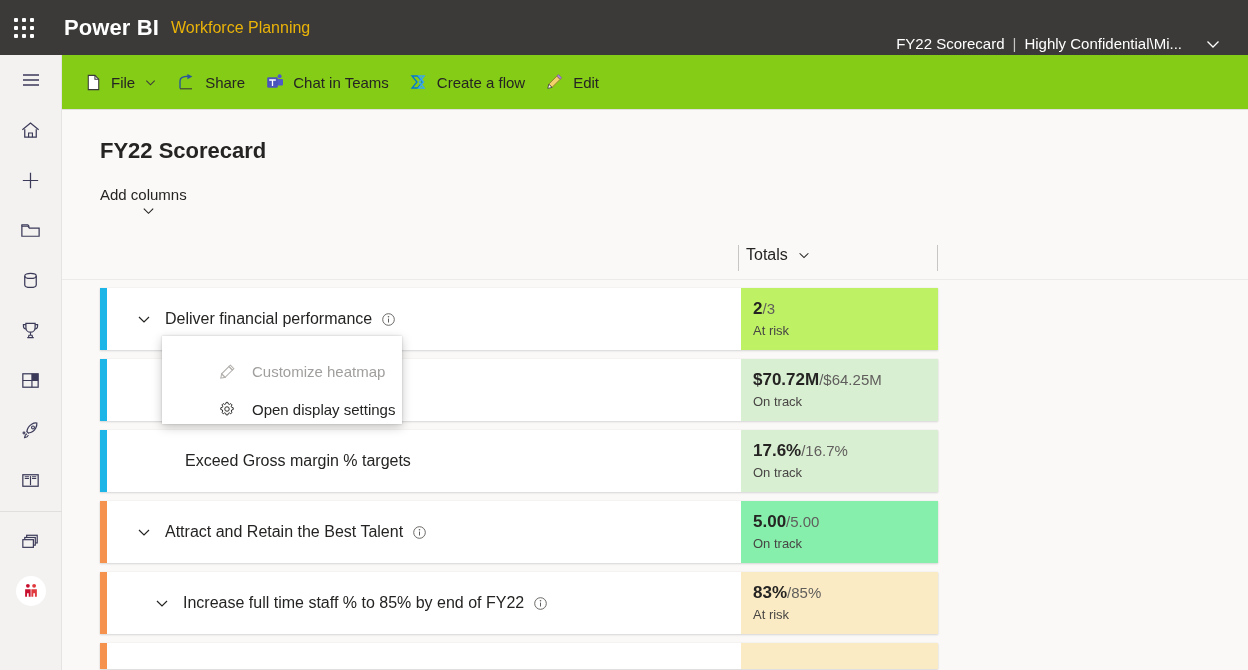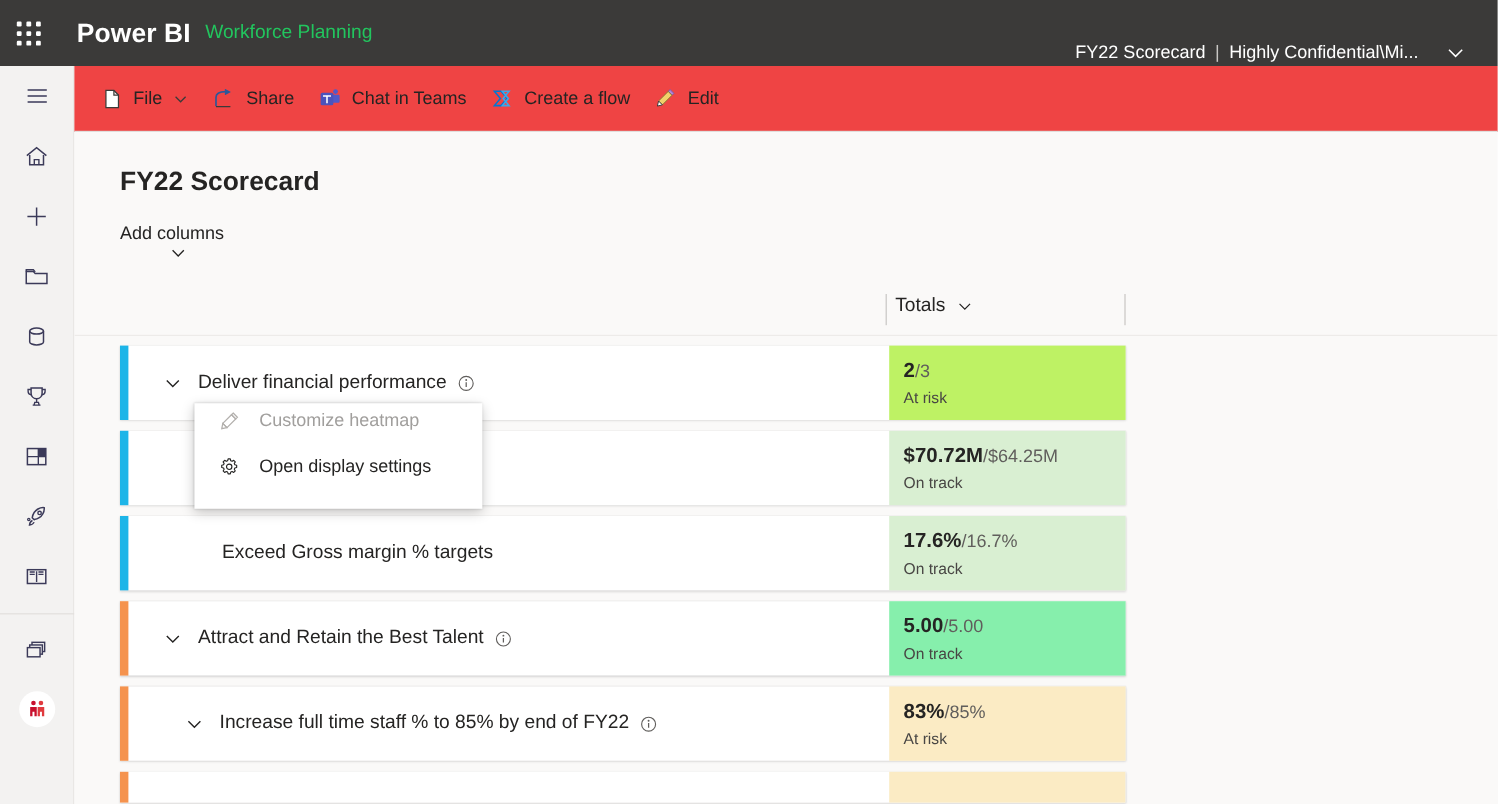--- a/index.html
+++ b/index.html
@@ -31,21 +31,21 @@
     gap: 4px;
   }
   .waffle-grid i { display: block; width: 4px; height: 4px; background: #ffffff; border-radius: 1px; }
   .brand {
     font-size: 22px; font-weight: bold;
     margin-left: 16px; letter-spacing: .1px;
     white-space: nowrap;
   }
   .workspace-name {
     font-size: 16px; font-weight: normal;
-    margin-left: 12px; white-space: nowrap; color: #22c55e;
+    margin-left: 12px; white-space: nowrap; color: #eab308;
   }
   .topbar-right {
     position: absolute; right: 0; top: 16px; height: 55px;
     display: flex; align-items: center; padding-right: 14px;
   }
   .sensitivity {
     font-size: 15px; color: #ffffff; white-space: nowrap;
   }
   .sens-sep { margin: 0 8px; color: #c8c6c4; }
   .chev-big {
@@ -75,21 +75,21 @@
   .rail-avatar {
     width: 30px; height: 30px; border-radius: 50%;
     background: #ffffff;
     display: flex; align-items: center; justify-content: center;
   }
 
   
   .cmdbar {
     position: absolute; left: 62px; top: 55px;
     width: 1186px; height: 55px;
-    background: #ef4444;
+    background: #84cc16;
     border-bottom: 1px solid #e1dfdd;
     display: flex; align-items: center;
     padding-left: 12px;
   }
   .cmd {
     display: flex; align-items: center;
     height: 38px; padding: 0 10px;
     font-size: 15px; color: #252423;
     cursor: pointer; white-space: nowrap;
     border-radius: 2px;
@@ -193,24 +193,24 @@
     position: absolute;
     left: 100px; top: 226px;
     width: 240px;
     background: #ffffff;
     box-shadow: 0 3px 10px rgba(0,0,0,.22), 0 0 2px rgba(0,0,0,.18);
     padding: 6px 0;
     z-index: 50;
   }
   .ctxitem {
     height: 38px;
-    display: flex; align-items: flex-start;
+    display: flex; align-items: flex-end;
     padding-left: 18px;
     font-size: 15px; color: #252423;
-    cursor: pointer; white-space: nowrap;
+    cursor: pointer; white-space: nowrap; margin-left: 36px;
   }
   .ctxitem.disabled { color: #a19f9d; cursor: default; }
   .ctxitem .mi { width: 22px; display: inline-flex; align-items: center; justify-content: center; margin-right: 14px; }
 </style>
 </head>
 <body>
 
 <div class="topbar">
   <div class="waffle">
     <div class="waffle-grid">

